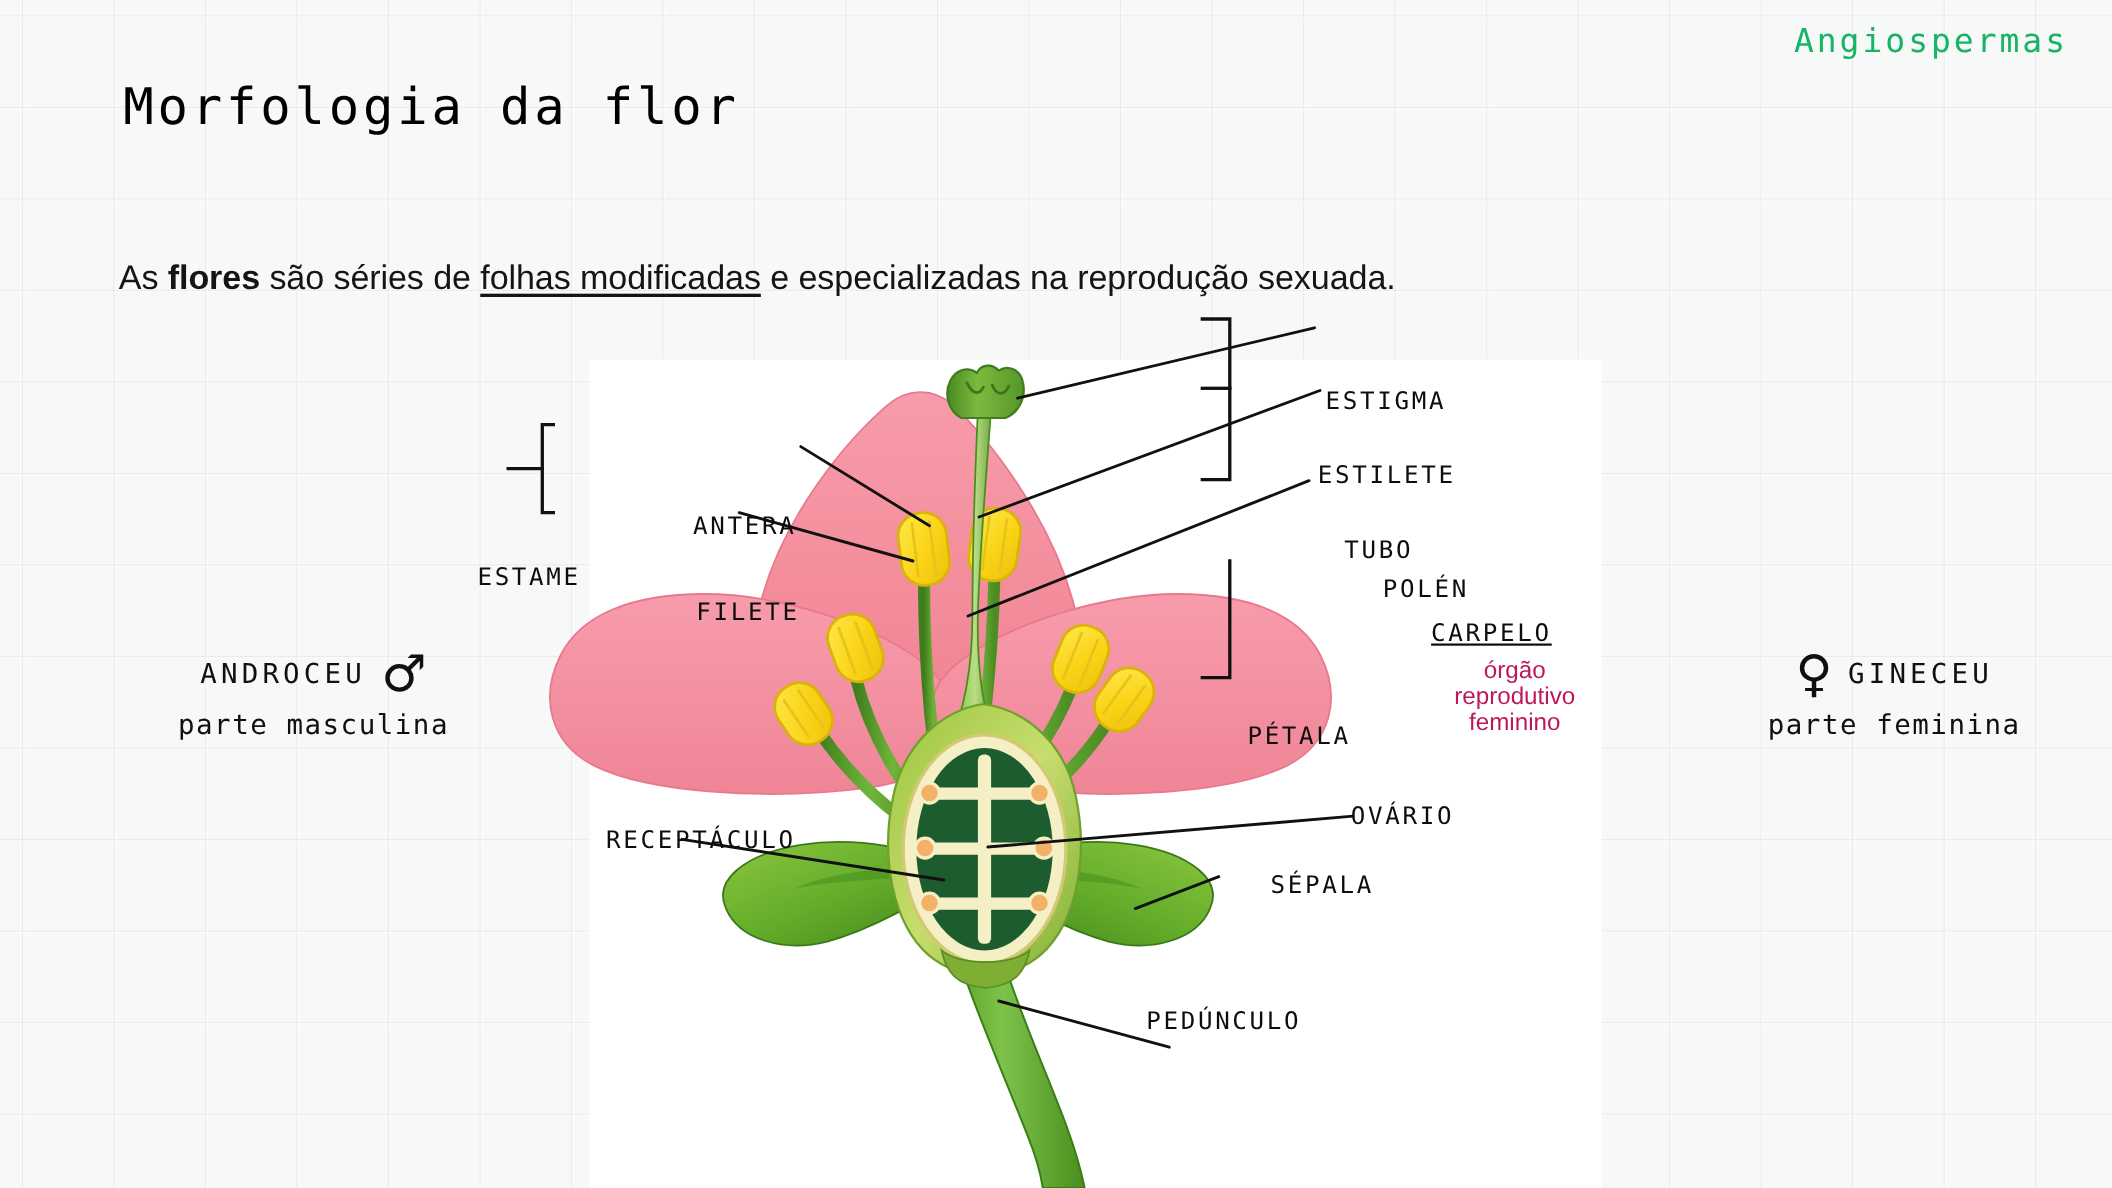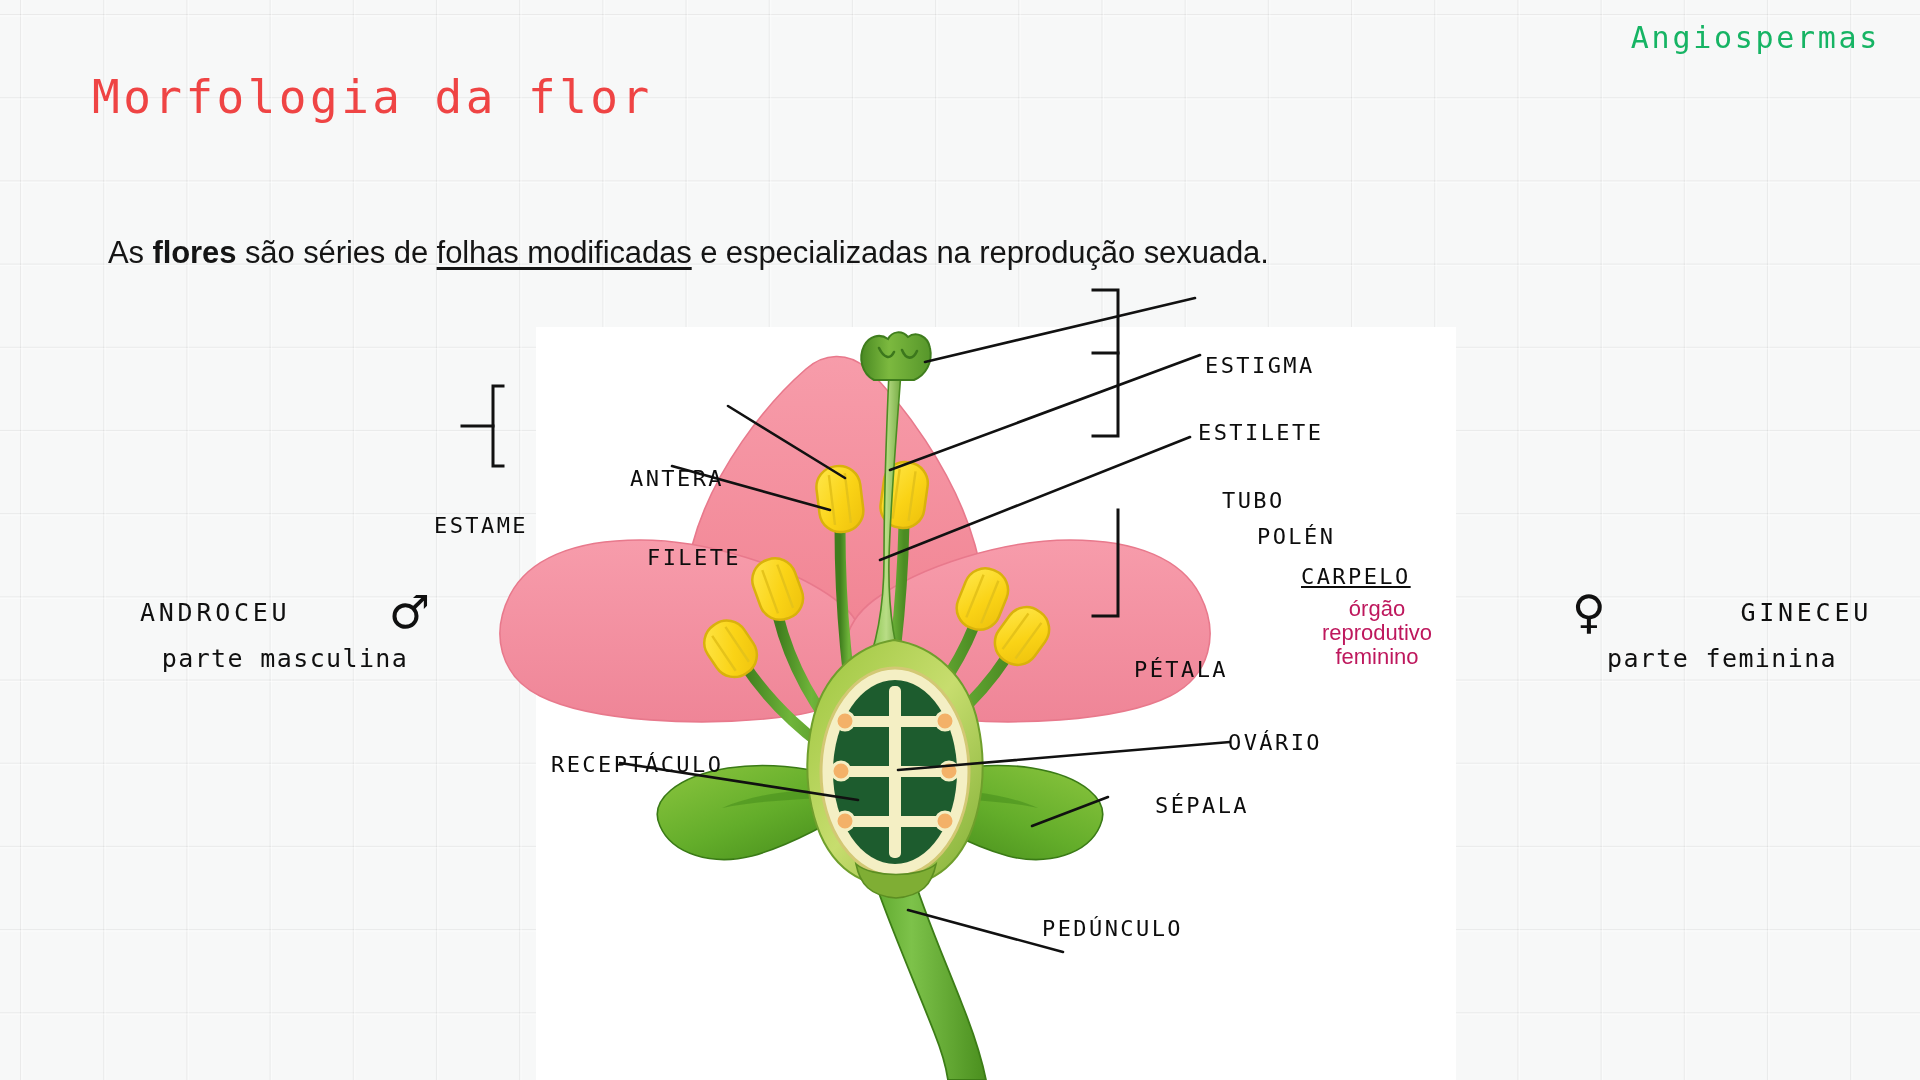--- a/index.html
+++ b/index.html
@@ -55,23 +55,23 @@
     top: 20px;
     right: 40px;
     font-size: 30px;
     color: #16b464;
     letter-spacing: 0.09em;
     white-space: nowrap;
   }
 
   #page-title {
     top: 70px;
-    left: 92px;
+    left: 112px;
     font-size: 46px;
-    color: #ef4444;
+    color: #000000;
     letter-spacing: 0.075em;
     white-space: nowrap;
   }
 
   #lead-paragraph {
     top: 235px;
     left: 108px;
     font-size: 31px;
     color: #151515;
     white-space: nowrap;
@@ -92,21 +92,21 @@
 
   
   .side-group { text-align: center; }
 
   #androceu-group { left: 140px; top: 586px; width: 290px; }
   #gineceu-group  { left: 1572px; top: 586px; width: 300px; }
 
   .group-row {
     display: flex;
     align-items: center;
-    justify-content: space-between;
+    justify-content: center;
     gap: 14px;
     height: 52px;
   }
   .group-title {
     font-size: 25px;
     letter-spacing: 0.15em;
     color: #101010;
     white-space: nowrap;
   }
   .group-symbol {
@@ -416,21 +416,21 @@
     <path d="M 1118 510 L 1118 616 L 1093 616"></path>
   </g>
 </svg>
 
 <div class="layer" style="left:0;top:0;width:1920px;height:1080px;z-index:10;pointer-events:none;">
 
   <div class="callout" style="left:434px; top:513px;">ESTAME</div>
 
   <div class="callout" style="left:630px; top:466px;">ANTERA</div>
 
-  <div class="callout" style="left:647px; top:545px;">FILETE</div>
+  <div class="callout" style="left:633px; top:545px;">FILETE</div>
 
   <div class="callout" style="left:1205px; top:353px;">ESTIGMA</div>
 
   <div class="callout" style="left:1198px; top:420px;">ESTILETE</div>
 
   <div class="callout" style="left:1222px; top:488px;">TUBO</div>
 
   <div class="callout" style="left:1225px; top:524px;margin-left:32px;">POLÉN</div>
 
   <div class="callout" style="left:1134px; top:657px;">PÉTALA</div>

